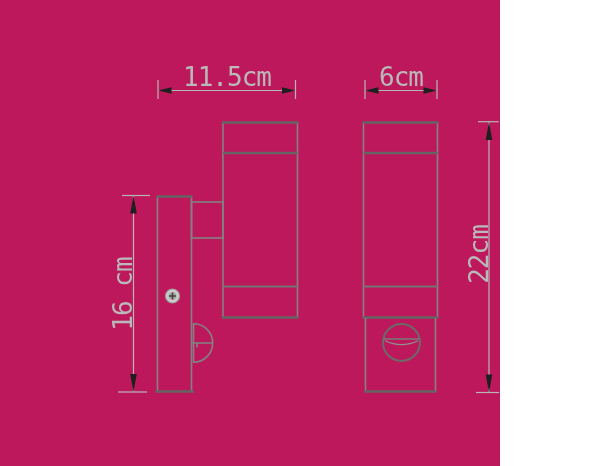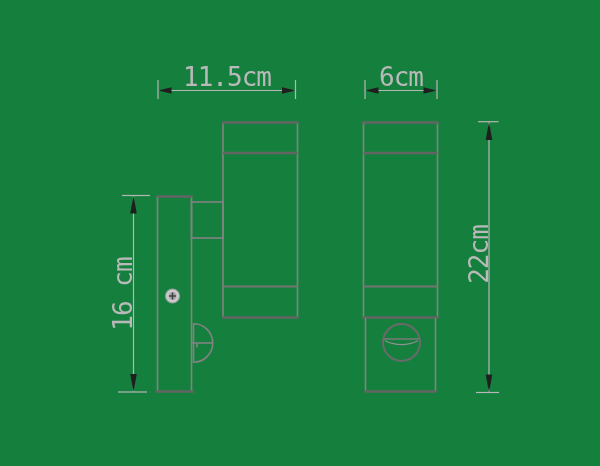--- a/index.html
+++ b/index.html
@@ -1,16 +1,16 @@
 <!DOCTYPE html>
 <html><head>
 <meta charset="utf-8">
 <style>
   html,body{margin:0;padding:0;background:#ffffff;}
-  .canvas{position:relative;width:600px;height:466px;background:#15803d;overflow:hidden;}
+  .canvas{position:relative;width:500px;height:466px;background:#be185d;overflow:hidden;}
   svg{display:block;}
   
   .ol      {stroke:#828282;stroke-width:1.6;fill:none;stroke-linecap:butt;}
   .ol-mid  {stroke:#747474;stroke-width:2;fill:none;}
   .ol-dark {stroke:#646464;stroke-width:2.4;fill:none;}
   
   .dim     {stroke:#b6b6b6;stroke-width:1.2;fill:none;}
   .arrow   {fill:#1f1f1f;stroke:none;}
   .dim-text{font-family:"DejaVu Sans Mono","Liberation Mono",monospace;
             font-size:26px;fill:#b9b9b9;letter-spacing:-1px;}

